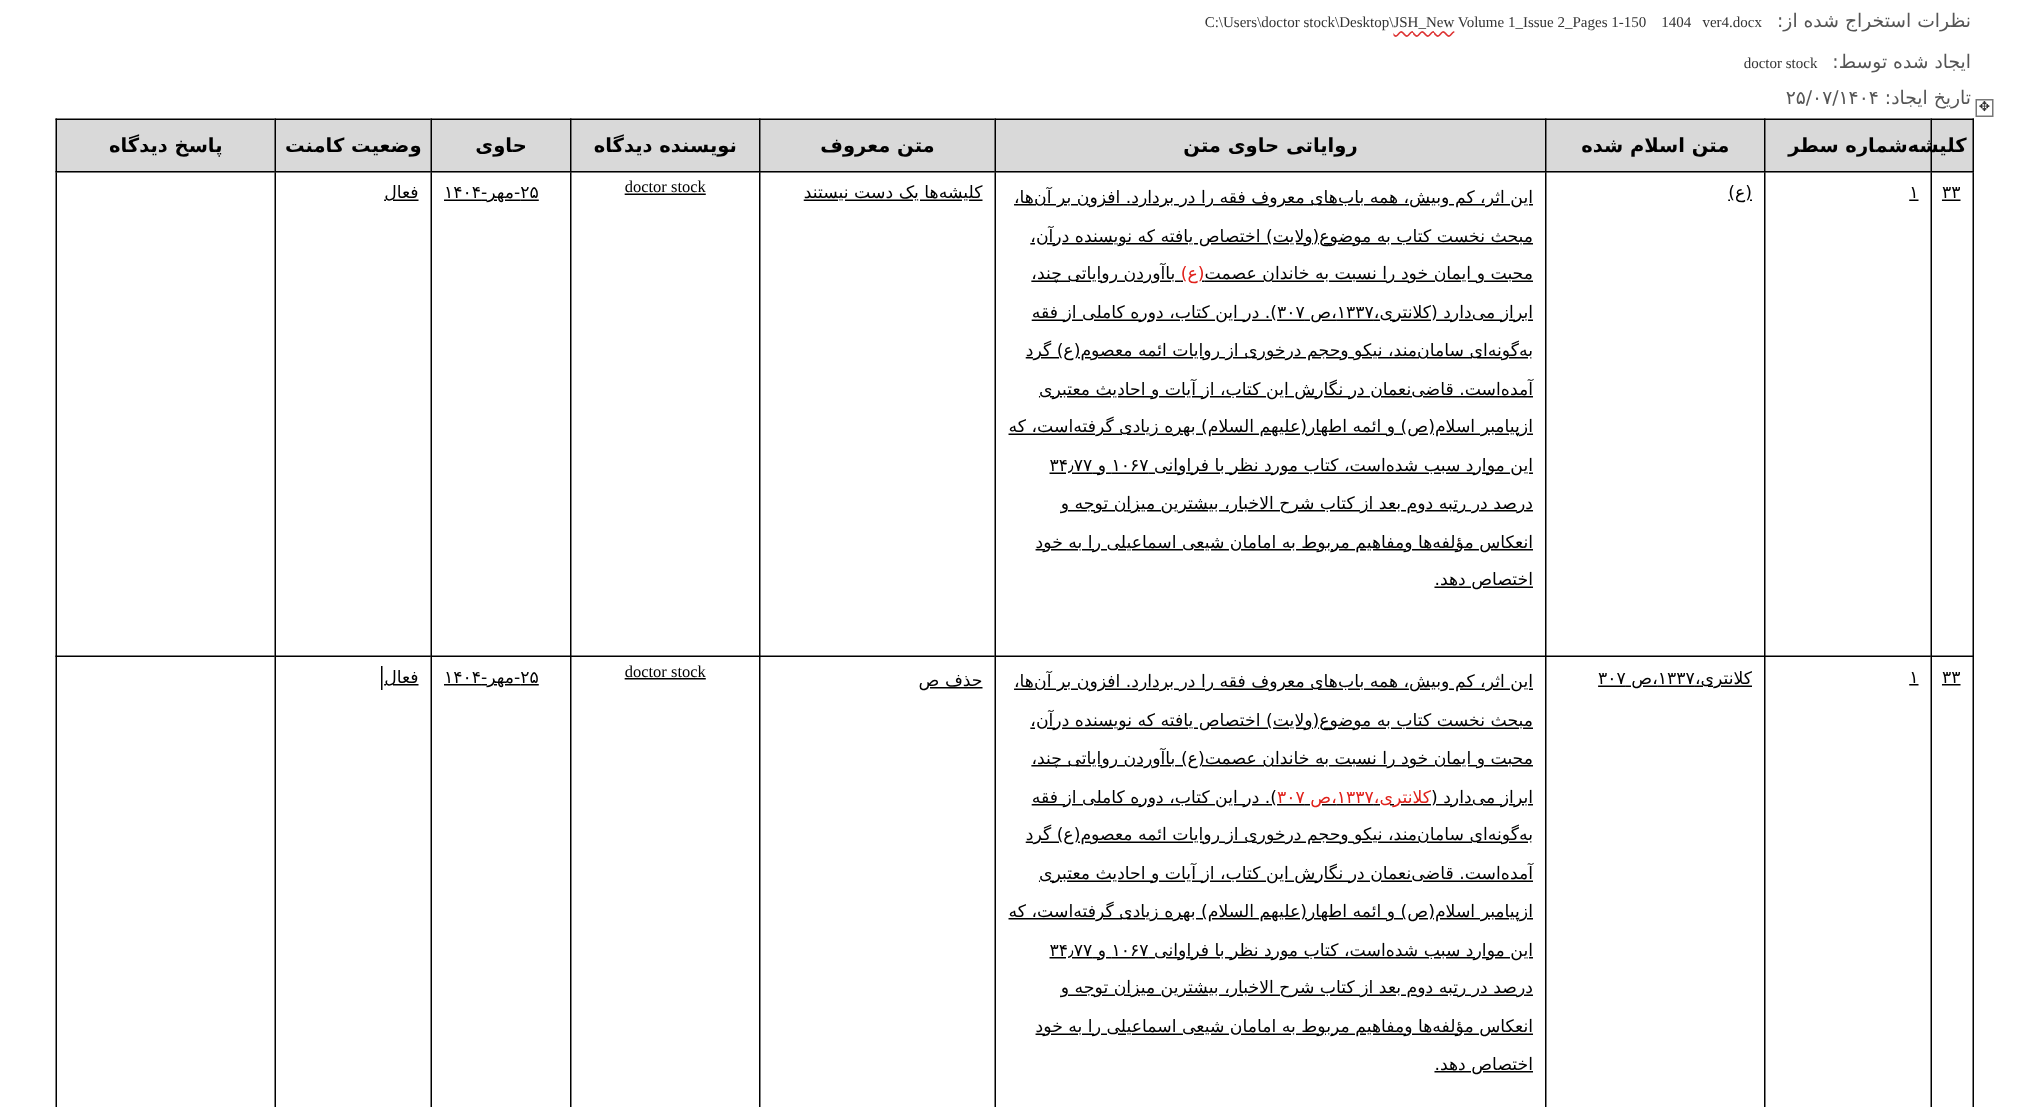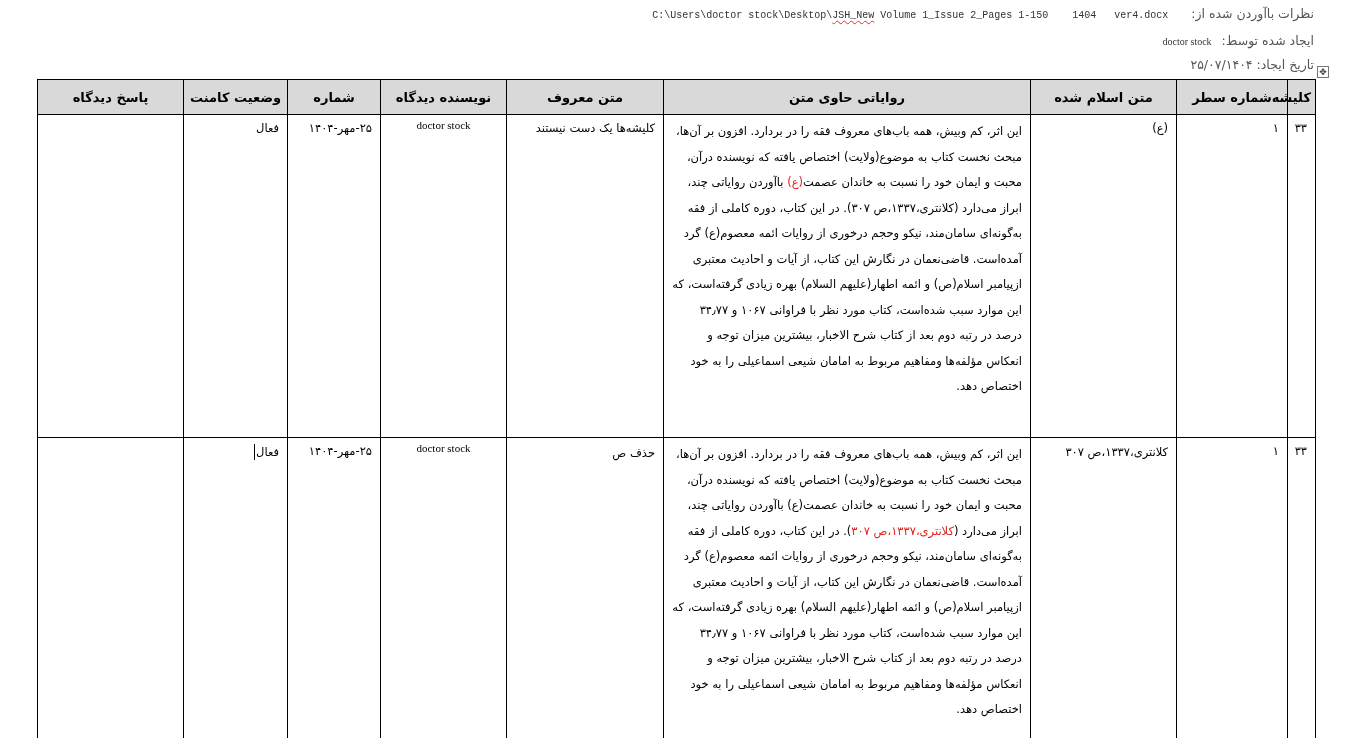--- a/index.html
+++ b/index.html
@@ -1,41 +1,41 @@
 <!DOCTYPE html>
 <html><head>
   <meta charset="utf-8">
   <style>
     html, body { margin:0; padding:0; background:#ffffff; }
     body { width:1360px; height:738px; overflow:hidden; position:relative; font-family:"DejaVu Sans", sans-serif; color:#000; }
     .meta { position:absolute; right:46px; direction:rtl; font-size:12.5px; color:#555; white-space:nowrap; }
-    .meta .path { font-family:Liberation Mono, monospace; font-size:10px; color:#333; margin-right:19px; }
+    .meta .path { font-family:Liberation Serif, serif; font-size:10px; color:#333; margin-right:6px; }
     .meta .author { font-family:"Liberation Serif", serif; font-size:10px; color:#333; margin-right:6px; }
     .meta .wavy { text-decoration: underline wavy #d33; text-underline-offset:2px; }
     #m1 { top:6px; }
     #m2 { top:33px; }
     #m3 { top:57px;text-align:right; }
     .move-handle { position:absolute; left:1317px; top:66px; width:10px; height:10px; border:1px solid #777; background:#fff; font-size:9px; line-height:10px; text-align:center; color:#333; }
     table { position:absolute; left:37px; top:79px; width:1279px; border-collapse:collapse; direction:rtl; table-layout:fixed; }
     th, td { border:1px solid #000; vertical-align:top; }
     th { background:#d9d9d9; font-weight:bold; font-size:13px; height:34px; text-align:center; vertical-align:middle; padding:0 4px;margin-left:35px; }
-    td { font-size:11.5px; padding:6px 8px 0 8px; text-align:right; }
+    td { font-size:11.5px; padding:6px 8px 0 8px; text-align:right;text-decoration:underline; }
     td.para { line-height:25.5px; font-size:11.5px; padding-top:4px; }
     td.latin { font-family:"Liberation Serif", serif; font-size:11px; text-align:center; direction:ltr; padding-top:4px; }
-    td.date { text-align:right; }
+    td.date { text-align:left; }
     .red { color:#e0201a; }
     tr.r1 td { height:316px; }
     tr.r2 td { height:300px; }
     .caret { display:inline-block; width:1px; height:16px; background:#000; vertical-align:middle; margin-right:1px; }
   </style>
 </head>
 <body>
 
 <div class="meta" id="m1">
-  <span>نظرات باآوردن شده از:</span>
+  <span>نظرات استخراج شده از:</span>
   <span class="path"><span>C:\Users\doctor stock\Desktop\</span><span class="wavy">JSH_New</span><span style="white-space:pre"> Volume 1_Issue 2_Pages 1-150    1404   ver4.docx</span></span>
 </div>
 <div class="meta" id="m2">
   <span>ایجاد شده توسط:</span>
   <span class="author">doctor stock</span>
 </div>
 <div class="meta" id="m3">
   <span>تاریخ ایجاد:</span>
   <span>۲۵/۰۷/۱۴۰۴</span>
 </div>
@@ -54,21 +54,21 @@
       <col style="width:146px">
   </colgroup>
   <thead>
     <tr>
       <th>کلیشه</th>
       <th>شماره سطر</th>
       <th>متن اسلام شده</th>
       <th>روایاتی حاوی متن</th>
       <th>متن معروف</th>
       <th>نویسنده دیدگاه</th>
-      <th>شماره</th>
+      <th>حاوی</th>
       <th>وضعیت کامنت</th>
       <th>پاسخ دیدگاه</th>
     </tr>
   </thead>
   <tbody>
     <tr class="r1">
       <td>۳۳</td>
       <td>۱</td>
       <td>(ع)</td>
       <td class="para"><span>این اثر، کم وبیش، همه باب‌های معروف فقه را در بردارد. افزون بر آن‌ها، مبحث نخست کتاب به موضوع(ولایت) اختصاص یافته که نویسنده درآن، محبت و ایمان خود را نسبت به خاندان عصمت</span><span class="red">(ع)</span><span> باآوردن روایاتی چند، ابراز می‌دارد (کلانتری،۱۳۳۷،ص ۳۰۷). در این کتاب، دوره کاملی از فقه به‌گونه‌ای سامان‌مند، نیکو وحجم درخوری از روایات ائمه معصوم(ع) گرد آمده‌است. قاضی‌نعمان در نگارش این کتاب، از آیات و احادیث معتبری ازپیامبر اسلام(ص) و ائمه اطهار(علیهم السلام) بهره زیادی گرفته‌است، که این موارد سبب شده‌است، کتاب مورد نظر با فراوانی ۱۰۶۷ و ۳۴٫۷۷ درصد در رتبه دوم بعد از کتاب شرح الاخبار، بیشترین میزان توجه و انعکاس مؤلفه‌ها ومفاهیم مربوط به امامان شیعی اسماعیلی  را به خود اختصاص دهد.</span></td>

